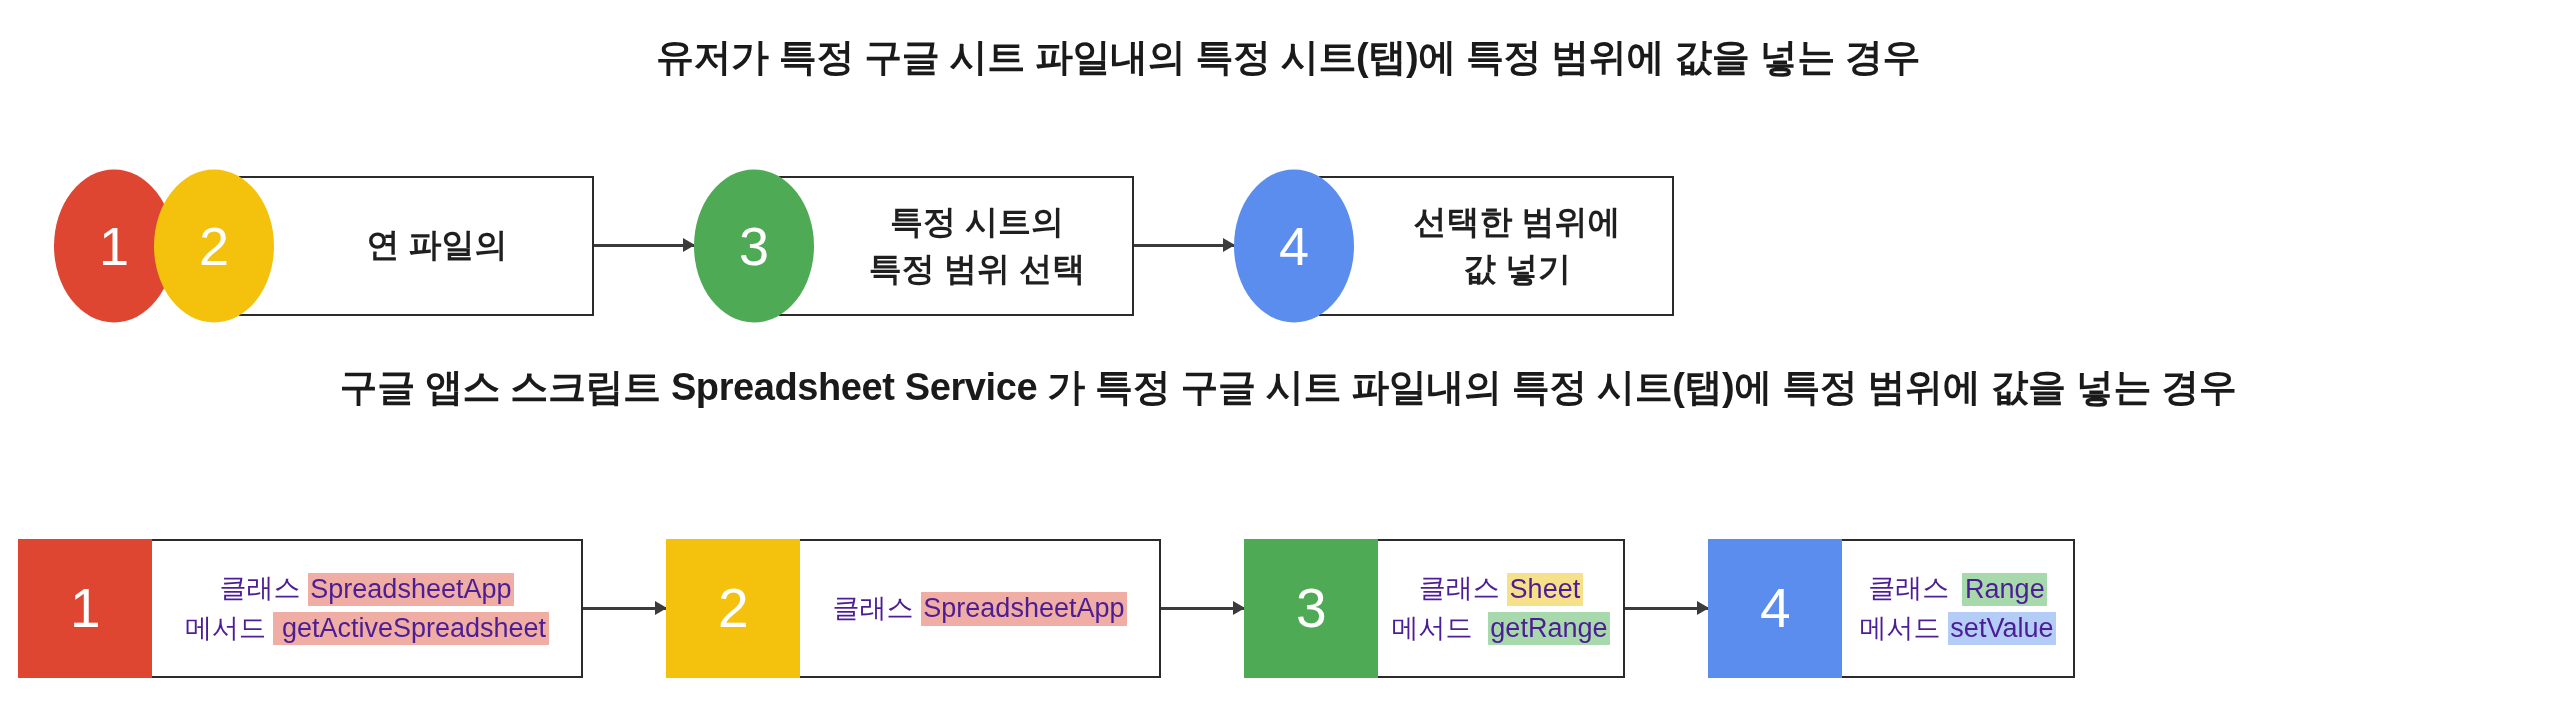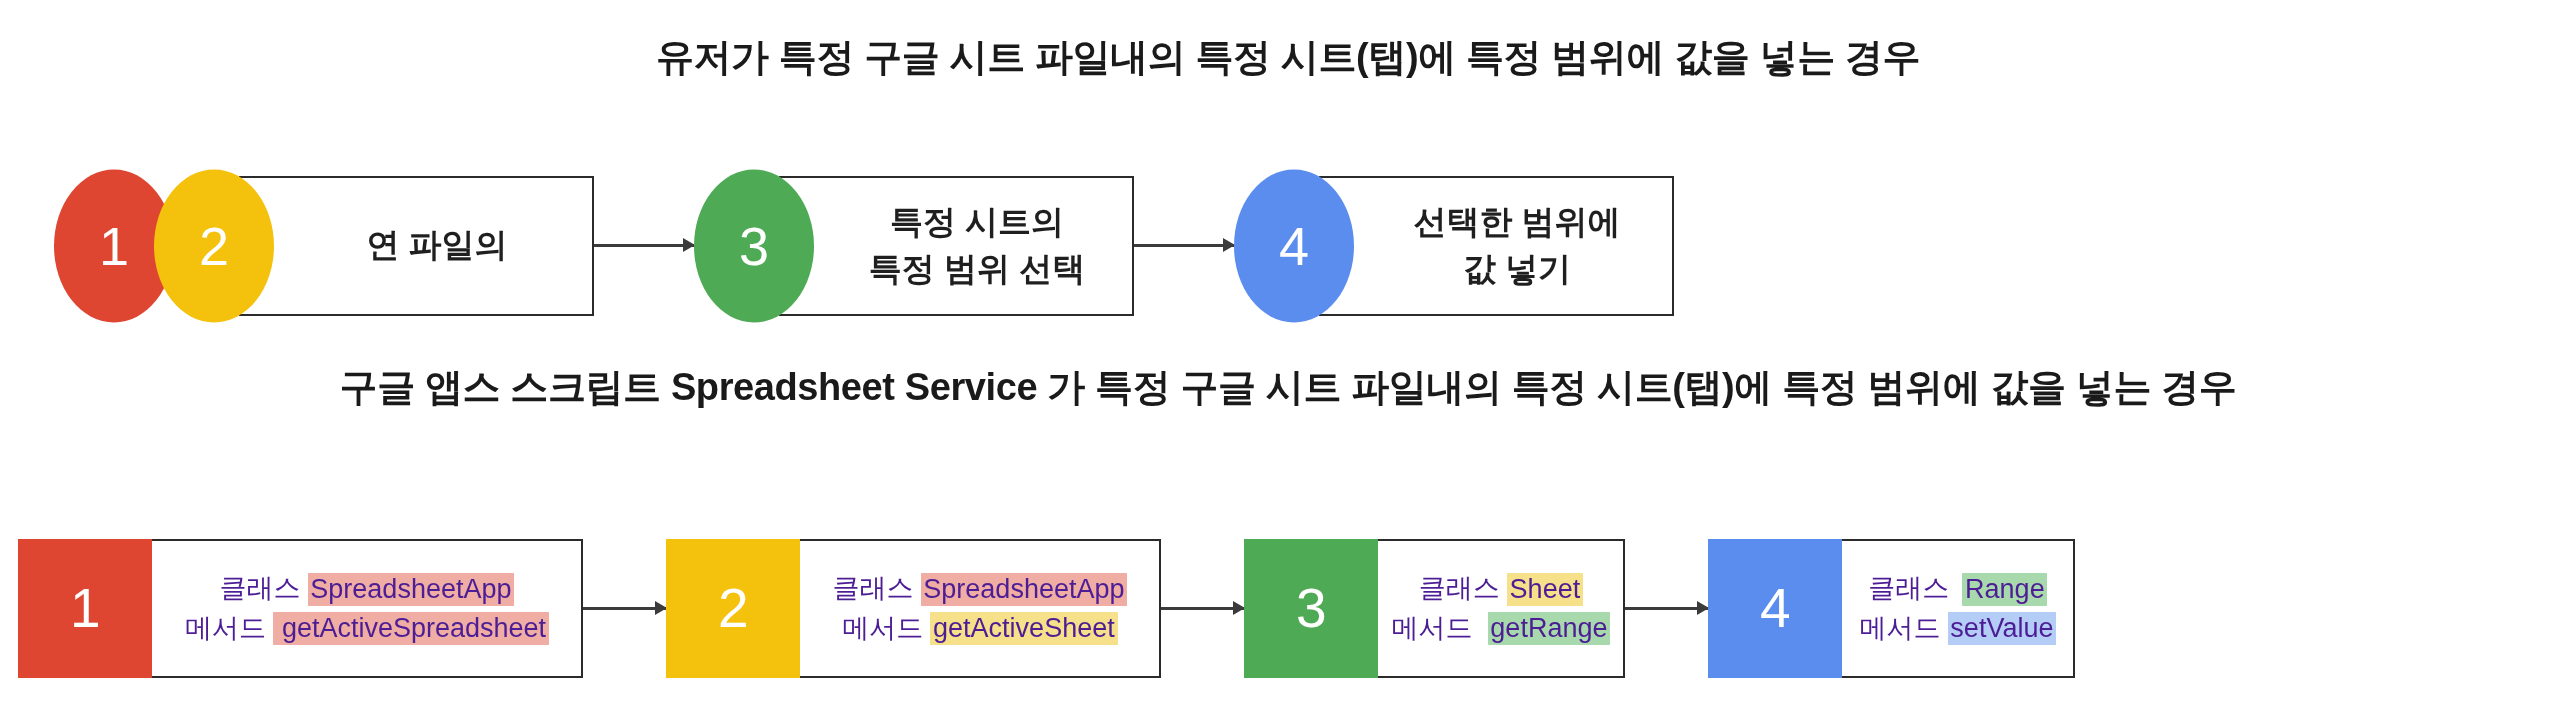--- a/index.html
+++ b/index.html
@@ -259,23 +259,20 @@
     </div>
 
     <div class="step step-script">
       <div class="badge" id="script-badge-2" style="background: rgb(244, 194, 13);">
         <span>2</span>
       </div>
       <div class="panel" id="script-panel-2">
         <span class="line">
           <span class="lbl">클래스</span><span class="hl" id="script-class-hl-2" style="background: rgb(239, 173, 163);">SpreadsheetApp</span>
         </span>
-        <span class="line">
-          <span class="lbl">메서드</span><span class="hl" id="script-method-hl-2" style="background: rgb(246, 224, 138);">getActiveSheet</span>
-        </span>
       </div>
     </div>
 
     <div class="connector">
       <div class="shaft"></div>
       <div class="head"></div>
     </div>
 
     <div class="step step-script">
       <div class="badge" id="script-badge-3" style="background: rgb(79, 170, 85);">

